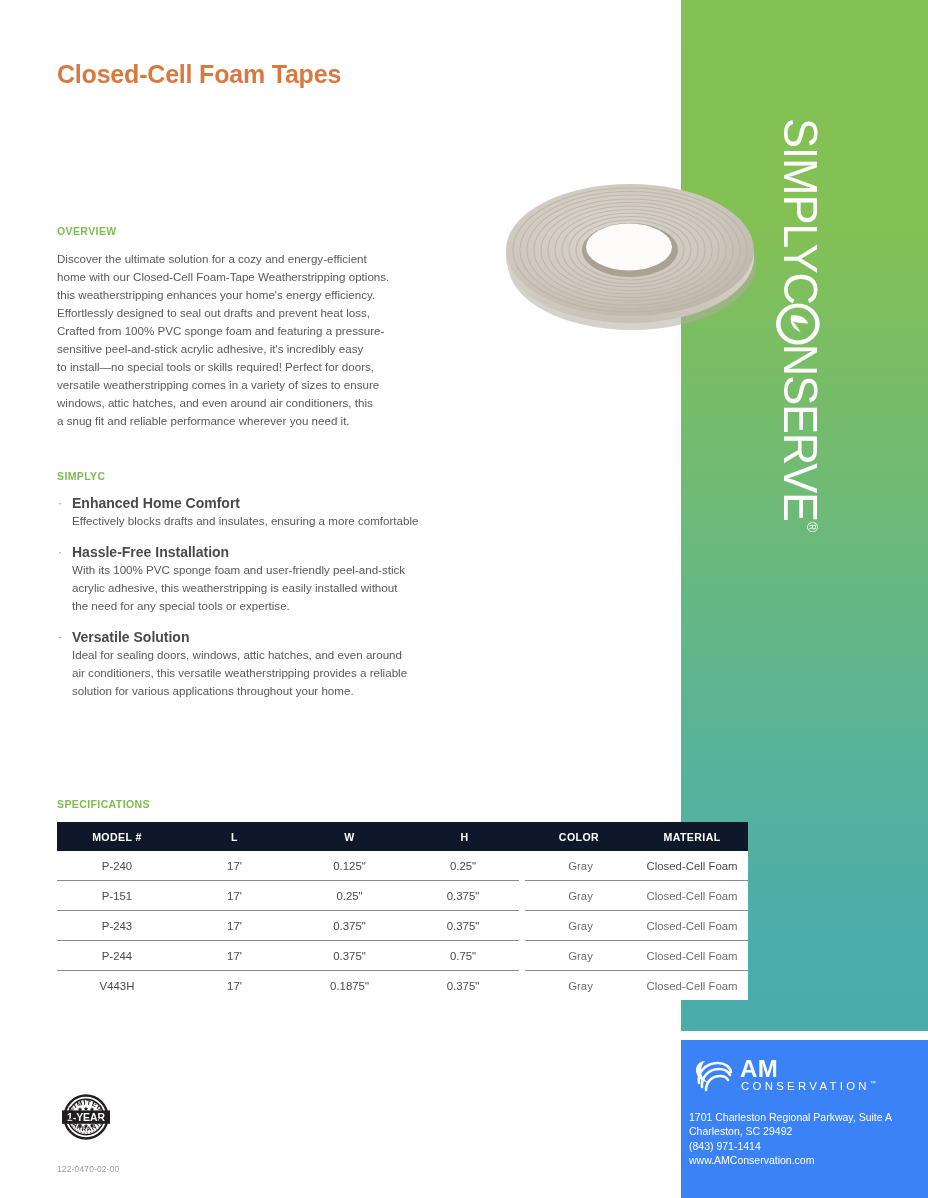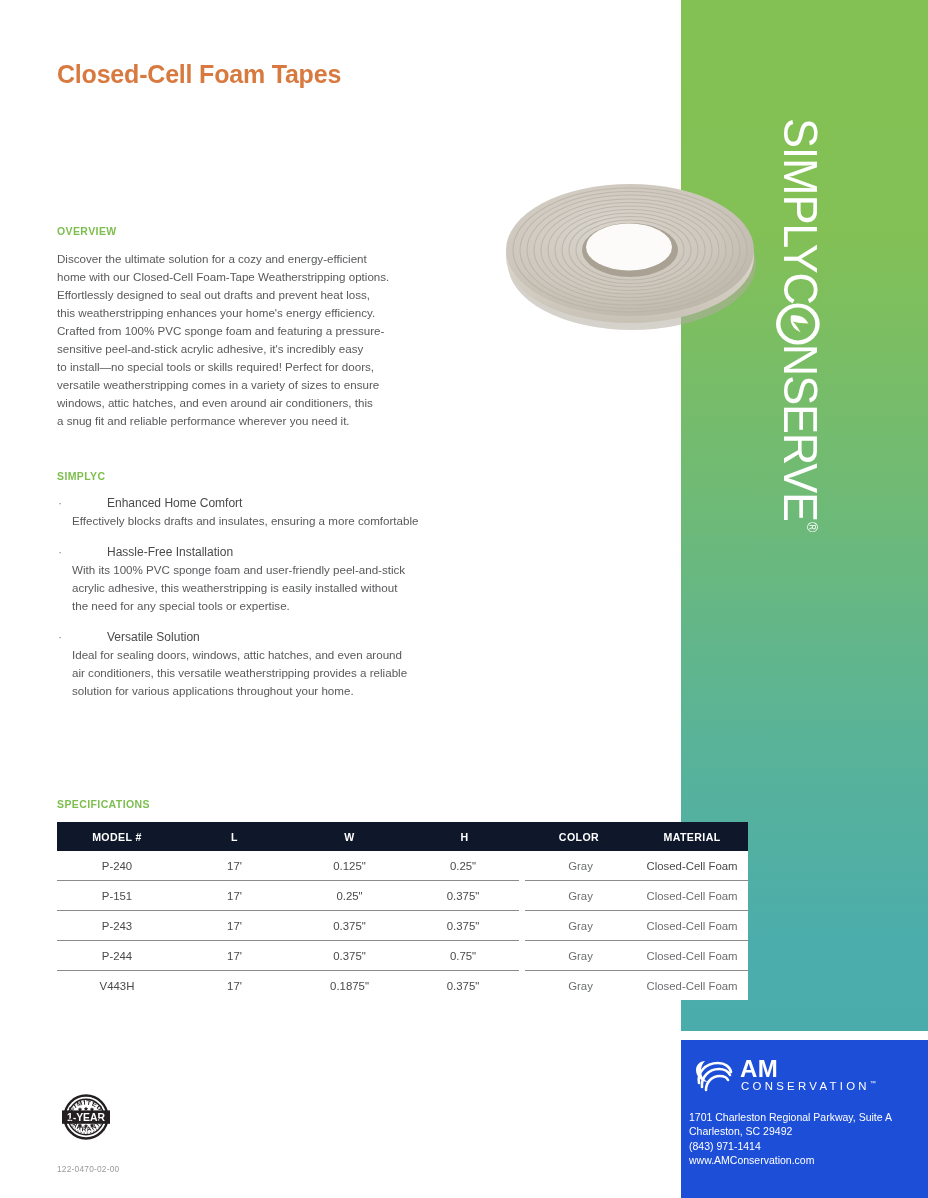--- a/index.html
+++ b/index.html
@@ -65,21 +65,21 @@
     margin: 0 -1px;
   }
 
   
   .footer-block {
     position: absolute;
     left: 681px;
     top: 1040px;
     width: 247px;
     height: 158px;
-    background: #1d4ed8;
+    background: #3b82f6;
   }
   .am-logo {
     position: absolute;
     left: 11px;
     top: 18px;
     width: 180px;
     height: 42px;
   }
   .am-logo .am-word {
     position: absolute;
@@ -175,25 +175,24 @@
   }
   .feature .bullet {
     position: absolute;
     left: 1px;
     top: 2px;
     font-size: 13px;
     line-height: 13px;
     color: #8c8c8c;
   }
   .feature .f-title {
-    font-size: 12px;
-    font-weight: normal;
+    font-size: 14px;
+    font-weight: bold;
     color: #4a4a4a;
     line-height: 18px;
-    margin-left: 35px;
   }
   .feature .f-body {
     font-size: 11.6px;
     line-height: 18px;
     color: #58595b;
   }
   .feature .f-body div { white-space: nowrap; }
 
   
   .spec-table {
@@ -329,22 +328,22 @@
     </g>
     <ellipse cx="134" cy="90" rx="48" ry="27" fill="#a9a294"></ellipse>
     <ellipse cx="133" cy="87" rx="43" ry="23.5" fill="#fcfbf9"></ellipse>
   </svg>
 </div>
 
 <div class="section-head" id="overview-head">OVERVIEW</div>
 <div class="overview-body">
   <div>Discover the ultimate solution for a cozy and energy-efficient</div>
   <div>home with our Closed-Cell Foam-Tape Weatherstripping options.</div>
+  <div>this weatherstripping enhances your home's energy efficiency.</div>
   <div>Effortlessly designed to seal out drafts and prevent heat loss,</div>
-  <div>this weatherstripping enhances your home's energy efficiency.</div>
   <div>Crafted from 100% PVC sponge foam and featuring a pressure-</div>
   <div>sensitive peel-and-stick acrylic adhesive, it's incredibly easy</div>
   <div>to install—no special tools or skills required! Perfect for doors,</div>
   <div>versatile weatherstripping comes in a variety of sizes to ensure</div>
   <div>windows, attic hatches, and even around air conditioners, this</div>
   <div>a snug fit and reliable performance wherever you need it.</div>
 </div>
 
 <div class="section-head" id="features-head">SIMPLYC</div>
 <div class="features">

